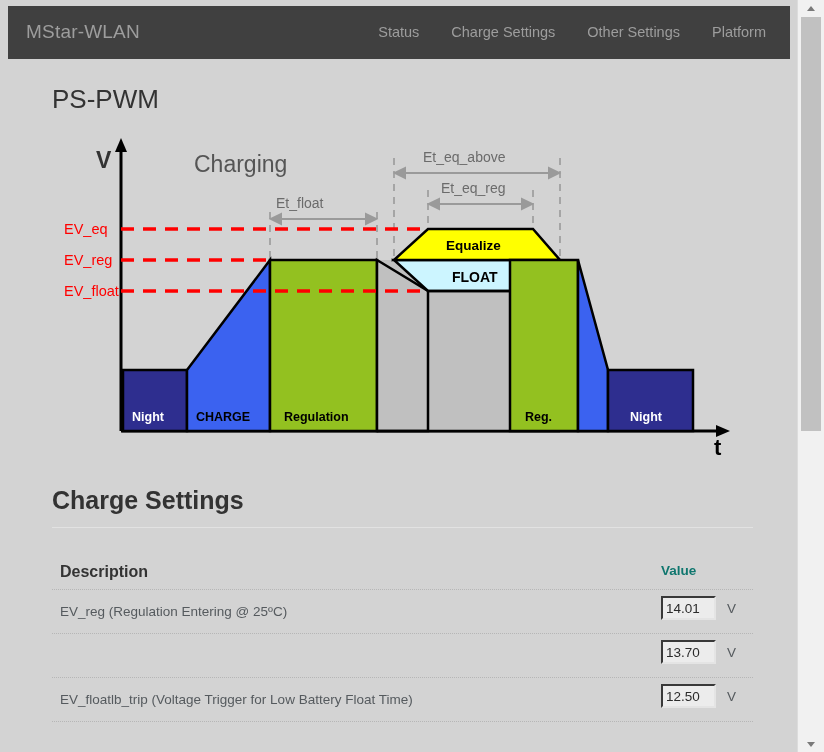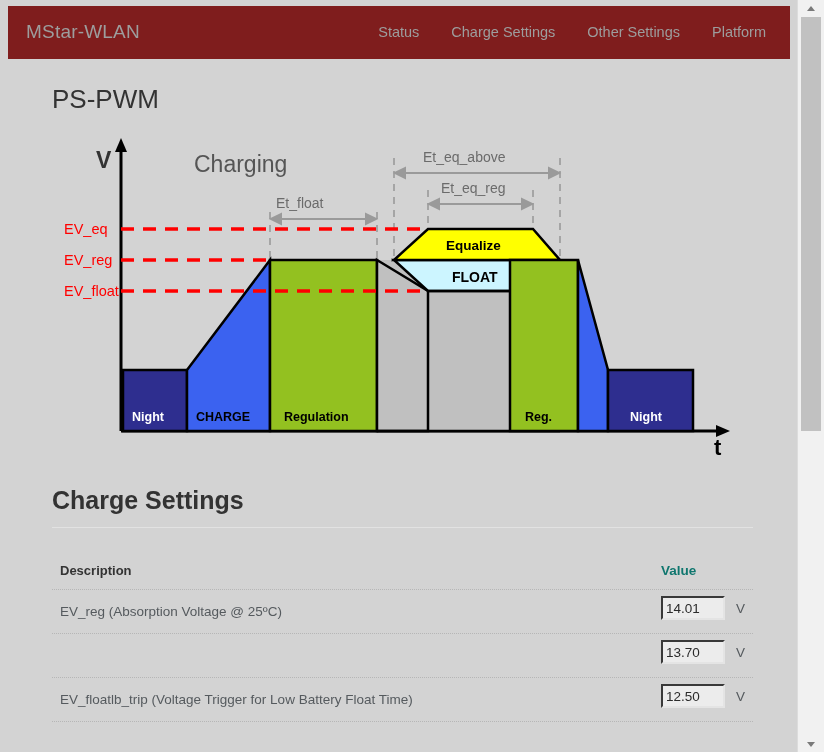--- a/index.html
+++ b/index.html
@@ -21,21 +21,21 @@
     left: 0; top: 0;
     width: 797px; height: 752px;
     background: #d3d3d3;
     overflow: hidden;
   }
   
   #navbar {
     position: absolute;
     left: 8px; top: 6px;
     width: 782px; height: 53px;
-    background: #7f1d1d;
+    background: #404040;
     box-sizing: border-box;
   }
   #brand {
     position: absolute;
     left: 18px; top: 14px;
     color: #9d9d9d;
     font-size: 19px;
     letter-spacing: 0.2px;
     line-height: 24px;
   }
@@ -94,42 +94,42 @@
     left: 52px; top: 550px;
     width: 701px;
   }
   .cs-head {
     position: relative;
     height: 39px;
     border-bottom: 1px dotted #b6b6b6;
   }
   .cs-head .col-desc {
     position: absolute; left: 8px; top: 13px;
-    font-size: 13px; font-weight: bold; color: #333333;
+    font-size: 16px; font-weight: bold; color: #333333;
   }
   .cs-head .col-value {
     position: absolute; left: 609px; top: 13px;
     font-size: 13.5px; font-weight: bold; color: #0f766e;
   }
   .cs-row {
     position: relative;
     height: 43px;
     border-bottom: 1px dotted #b6b6b6;
   }
   .cs-row .desc {
     position: absolute; left: 8px; top: 14px;
     font-size: 13.5px; color: #555a5e;
     white-space: nowrap;
   }
   .cs-row .valwrap {
     position: absolute; left: 609px; top: 6px;
     display: flex; align-items: center;
   }
   .cs-row input.val {
-    width: 64px; height: 24px;
+    width: 55px; height: 24px;
     box-sizing: border-box;
     border: 2px inset #9a9a9a;
     border-top-color: #8d8d8d;
     border-left-color: #8d8d8d;
     border-right-color: #e4e4e4;
     border-bottom-color: #e4e4e4;
     background: #ececec;
     color: #2b2b2b;
     font-family: "Liberation Sans", sans-serif;
     font-size: 13.5px;
@@ -292,21 +292,21 @@
     <div id="cs-rule"></div>
 
     <div id="cs-table">
 
       <div class="cs-head">
         <div class="col-desc">Description</div>
         <div class="col-value">Value</div>
       </div>
 
       <div class="cs-row">
-        <div class="desc">EV_reg (Absorption Voltage @ 25ºC)</div>
+        <div class="desc">EV_reg (Regulation Entering @ 25ºC)</div>
         <div class="valwrap">
           <input class="val" type="text" value="14.01" style="">
           <span class="unit">V</span>
         </div>
       </div>
 
 
       <div class="cs-row">
         <div class="valwrap">
           <input class="val" type="text" value="13.70" style="">

